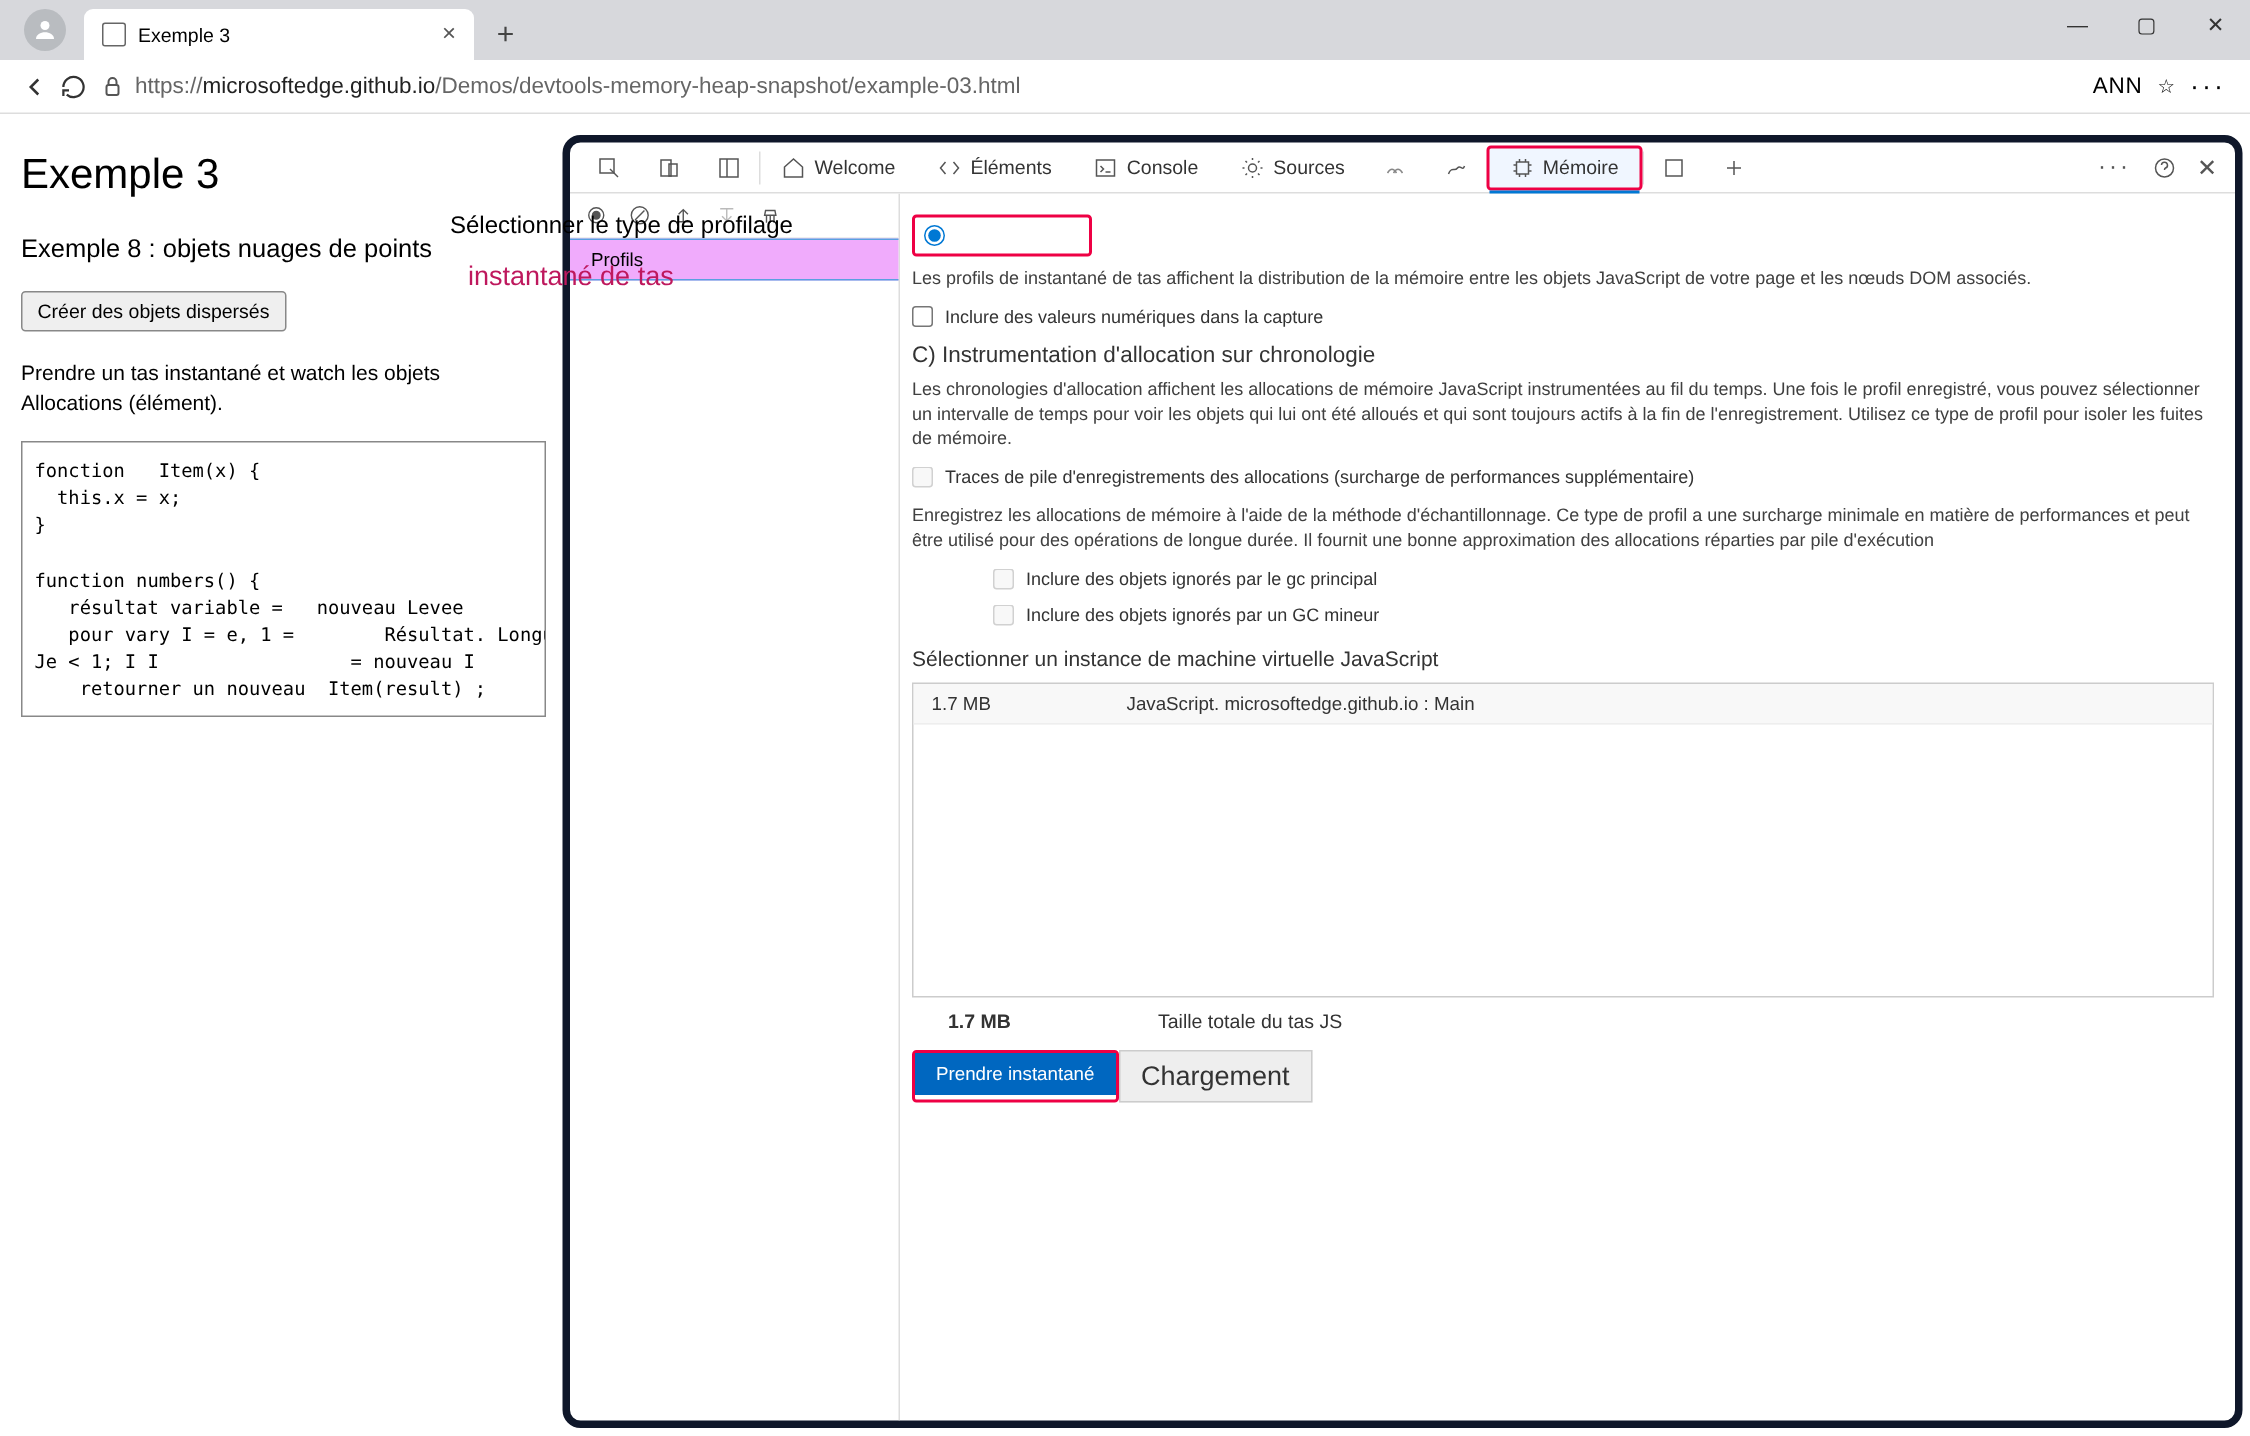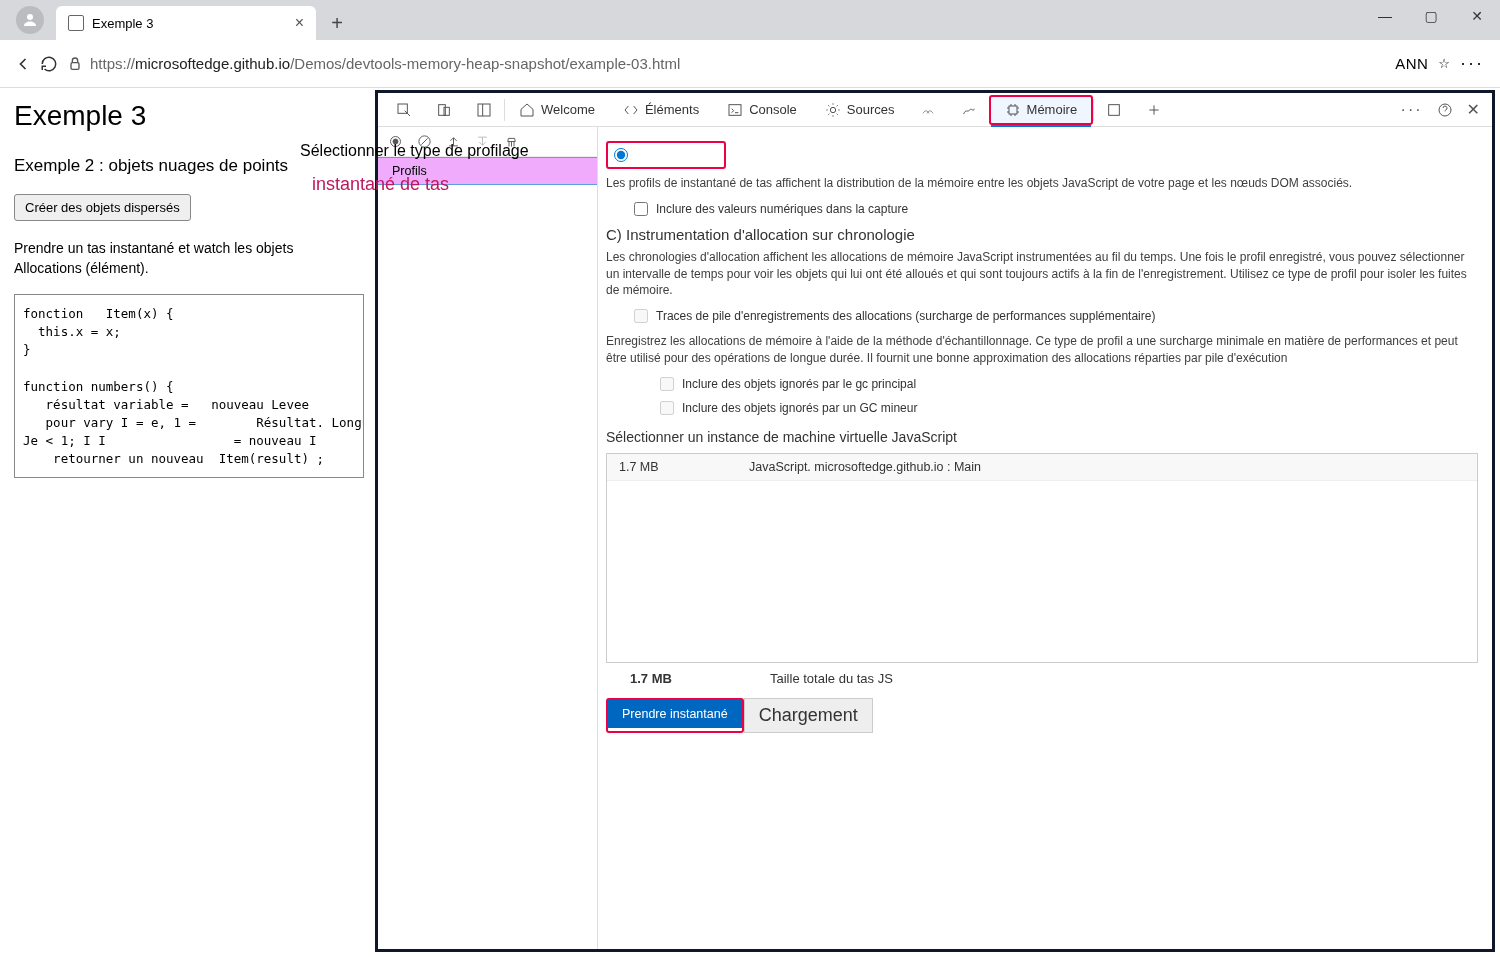--- a/index.html
+++ b/index.html
@@ -8,29 +8,29 @@
 
 .titlebar { height: 40px; background: #d7d8dc; display: flex; align-items: flex-end; padding-left: 8px; }
 .profile-icon { width: 28px; height: 28px; border-radius: 50%; background: #b9bcc0; margin: 0 12px 6px 8px; display: flex; align-items: center; justify-content: center; }
 .profile-icon svg { width: 18px; height: 18px; fill: #fff; }
 .tab { background: #fff; height: 34px; border-radius: 6px 6px 0 0; display: flex; align-items: center; padding: 0 12px; min-width: 260px; gap: 8px; }
 .tab .favicon { width: 16px; height: 16px; border: 1px solid #666; border-radius: 2px; }
 .tab .close { margin-left: auto; font-size: 16px; color: #555; cursor: pointer; }
 .newtab-btn { width: 30px; height: 30px; display: flex; align-items: center; justify-content: center; font-size: 20px; color: #444; margin-left: 6px; margin-bottom: 2px; cursor: pointer; }
 .window-controls { position: absolute; right: 0; top: 0; display: flex; }
 .window-controls div { width: 46px; height: 32px; display: flex; align-items: center; justify-content: center; font-size: 14px; color: #333; }
-.addr-row { height: 48px; display: flex; align-items: center; padding: 0 12px; gap: 4px; border-bottom: 1px solid #ddd; background: #fff; }
+.addr-row { height: 36px; display: flex; align-items: center; padding: 0 12px; gap: 4px; border-bottom: 1px solid #ddd; background: #fff; }
 .nav-btn { width: 22px; height: 22px; display: flex; align-items: center; justify-content: center; color: #333; }
 .url { flex: 1; font-size: 15px; color: #666; }
 .url .dark { color: #222; }
 .addr-right { display: flex; align-items: center; gap: 10px; margin-right: 4px; }
 .ann-badge { font-size: 15px; font-weight: 400; letter-spacing: .5px; margin-left: 47px; }
 
 
-.devtools { position: absolute; left: 375px; top: 90px; right: 5px; bottom: 5px; border: 3px solid #0f172a; background: #fff; display: flex; flex-direction: column; border-radius: 0; }
+.devtools { position: absolute; left: 375px; top: 90px; right: 5px; bottom: 5px; border: 5px solid #0f172a; background: #fff; display: flex; flex-direction: column; border-radius: 12px; }
 .dt-tabs { height: 34px; display: flex; align-items: center; border-bottom: 1px solid #ddd; padding-left: 6px; gap: 0; font-size: 13px; color: #333; position: relative; }
 .dt-seg { display: flex; align-items: center; gap: 6px; padding: 0 12px; height: 34px; cursor: pointer; }
 .dt-seg svg { width: 16px; height: 16px; stroke: #555; fill: none; stroke-width: 1.5; }
 .dt-sep { width: 1px; height: 22px; background: #ddd; }
 .dt-tab { display: flex; align-items: center; gap: 6px; padding: 0 14px; height: 34px; cursor: pointer; }
 .dt-tab svg { width: 16px; height: 16px; stroke: #555; fill: none; stroke-width: 1.5; }
 .dt-tab.active { border: 2px solid #e04; border-radius: 3px; height: 30px; margin-top: 0px; background: #f0f6ff; position: relative; }
 .dt-tab.active::after { content: ''; position: absolute; bottom: -4px; left: 0; right: 0; height: 2px; background: #0078d4; }
 .dt-right { margin-left: auto; display: flex; align-items: center; gap: 14px; padding-right: 12px; }
 .dt-right svg { width: 16px; height: 16px; stroke: #555; fill: none; stroke-width: 1.5; }
@@ -42,21 +42,21 @@
 .dt-side-item { padding: 6px 14px; font-size: 12.5px; background: #f0abfc; border-top: 1px solid #5aa0e0; border-bottom: 1px solid #5aa0e0; }
 .overlay-title { position: absolute; left: 300px; top: 142px; font-size: 16px; font-weight: 400; color: #000; z-index: 5; background: transparent; }
 .overlay-title2 { position: absolute; left: 312px; top: 174px; font-size: 18px; color: #be185d; z-index: 5; background: transparent; }
 
 .dt-main { flex: 1; overflow: auto; padding: 14px 14px 0 8px; font-size: 12.5px; color: #333; position: relative; }
 .radio-row { display: flex; align-items: center; gap: 10px; margin-bottom: 6px; }
 .radio-hl { border: 2px solid #e04; border-radius: 3px; padding: 4px 6px; display: inline-flex; align-items: center; width: 120px; height: 28px; }
 input[type=radio] { width: 14px; height: 14px; accent-color: #0078d4; }
 input[type=checkbox] { width: 14px; height: 14px; accent-color: #0078d4; }
 .desc { margin-bottom: 10px; font-size: 12px; color: #404040; line-height: 1.4; }
-.check-row { margin-left: 28px; display: flex; align-items: center; gap: 8px; margin-bottom: 10px; font-size: 12px; }
+.check-row { display: flex; align-items: center; gap: 8px; margin-bottom: 10px; font-size: 12px; }
 .section-hd { font-size: 15px; font-weight: 400; margin: 10px 0 6px 0; }
 .check-sub { margin-left: 54px; }
 
 .vm-section { margin-top: 14px; }
 .vm-hd { font-size: 14px; margin-bottom: 8px; }
 .vm-box { border: 1px solid #ccc; height: 210px; overflow: auto; }
 .vm-row { display: flex; padding: 6px 12px; border-bottom: 1px solid #eee; font-size: 12.5px; background: #f8f8f8; }
 .vm-size { width: 130px; }
 .vm-total-row { display: flex; padding: 8px 12px 8px 24px; font-size: 13px; }
 .vm-total-row .b { font-weight: 600; width: 140px; }
@@ -122,21 +122,21 @@
   </div>
   <div class="addr-right">
     <span class="ann-badge">ANN</span>
     <span>☆</span>
     <span style="font-size:18px;letter-spacing:2px;">···</span>
   </div>
 </div>
 
 <div class="page">
   <h1>Exemple 3</h1>
-  <h2>Exemple 2 : objets nuages de points</h2>
+  <h2>Exemple 8 : objets nuages de points</h2>
   <button class="page-btn">Créer des objets dispersés</button>
   <p>Prendre un tas instantané et watch les objets Allocations (élément).</p>
   <div class="code-box">fonction   Item(x) {
   this.x = x;
 }
 
 function numbers() {
    résultat variable =   nouveau Levee
    pour vary I = e, 1 =        Résultat. Longueur;
 Je &lt; 1; I I                 = nouveau I

